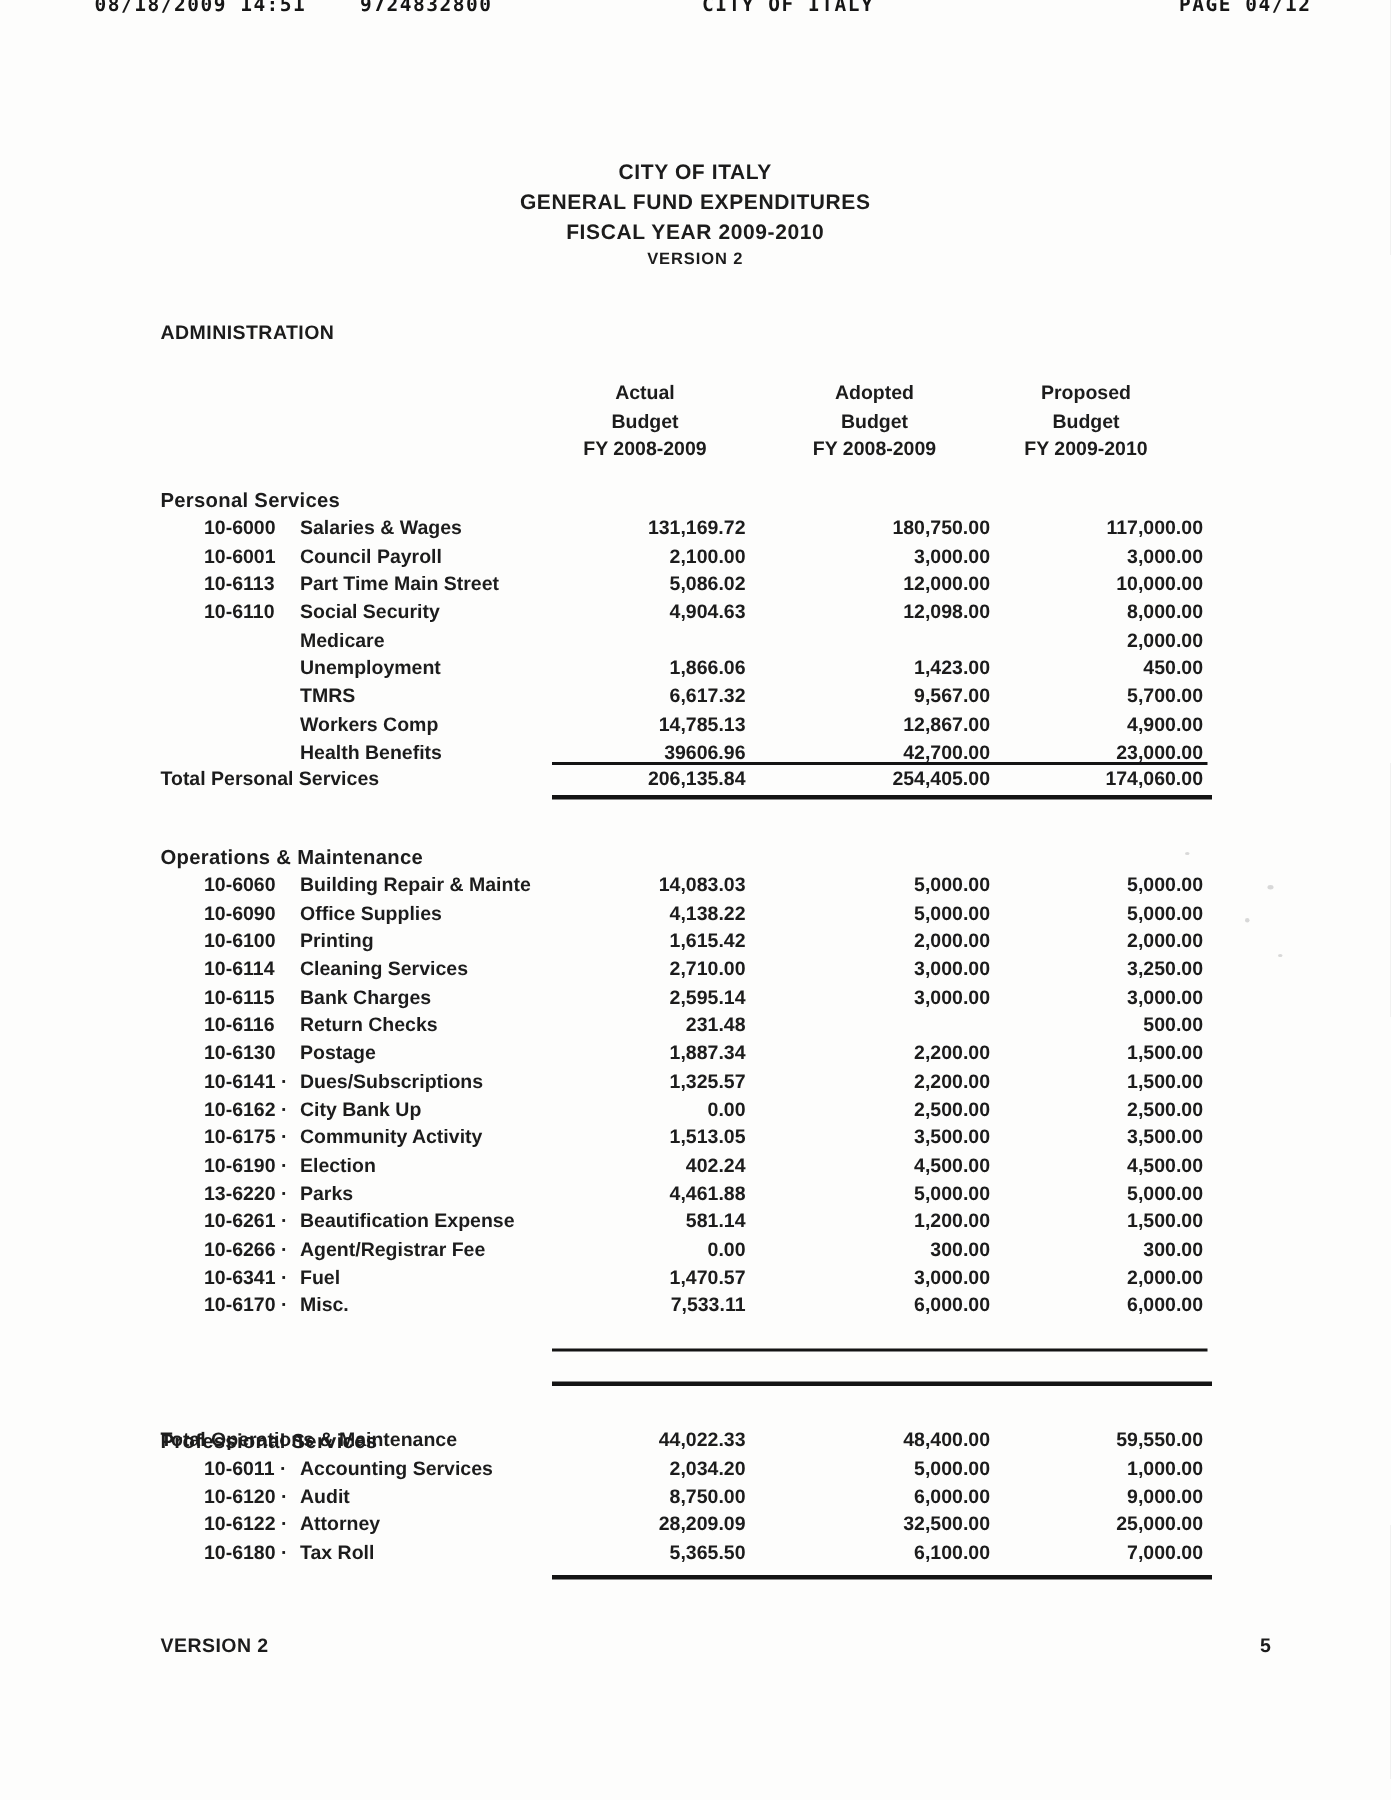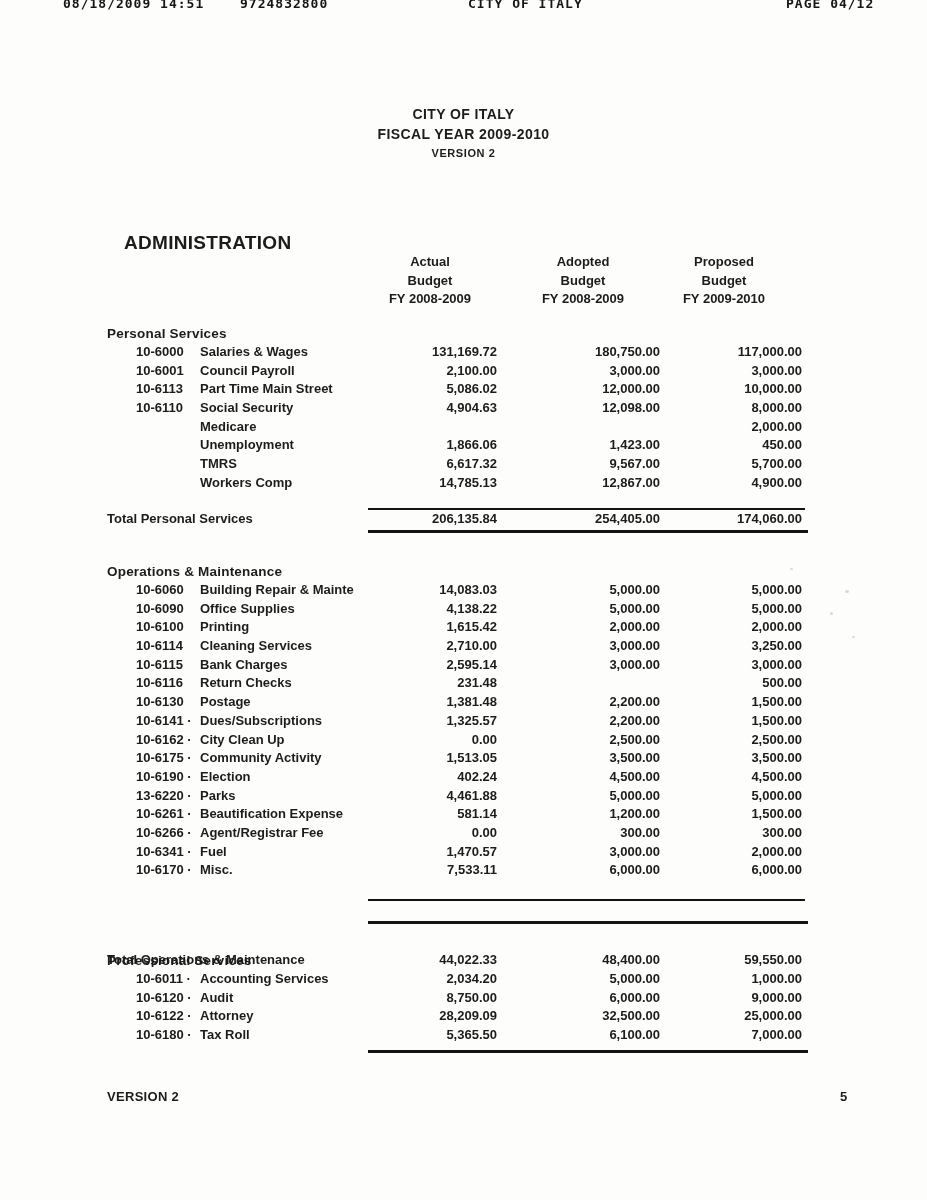--- a/index.html
+++ b/index.html
@@ -29,22 +29,22 @@
 
   
   .title-block{
     position:absolute;top:104px;left:0;width:927px;
     text-align:center;
   }
   .title-line{font-size:14px;font-weight:700;line-height:20px;letter-spacing:.4px;}
   .title-version{font-size:11px;font-weight:600;line-height:18px;letter-spacing:.6px;}
 
   .dept{
-    position:absolute;top:214px;left:124px;
-    font-size:19px;font-weight:700;letter-spacing:.3px;margin-top:18px;
+    position:absolute;top:214px;left:107px;
+    font-size:13px;font-weight:700;letter-spacing:.3px;
   }
 
   
   .colhead{position:absolute;top:253px;width:130px;text-align:center;
     font-size:13px;font-weight:700;line-height:18.5px;}
   .ch1{left:365px;} .ch2{left:518px;} .ch3{left:659px;}
 
   
   .sec-head{
     position:absolute;left:107px;
@@ -79,20 +79,21 @@
 
   <div class="fax-header">
     <span class="fx-datetime">08/18/2009  14:51</span>
     <span class="fx-phone">9724832800</span>
     <span class="fx-sender">CITY OF ITALY</span>
     <span class="fx-page">PAGE  04/12</span>
   </div>
 
   <div class="title-block">
     <div class="title-line">CITY OF ITALY</div>
+    <div class="title-line">GENERAL FUND EXPENDITURES</div>
     <div class="title-line">FISCAL YEAR 2009-2010</div>
     <div class="title-version">VERSION 2</div>
   </div>
 
   <div class="dept">ADMINISTRATION</div>
 
   <div class="colhead ch1">
     <div>Actual</div>
     <div>Budget</div>
     <div>FY 2008-2009</div>
@@ -158,20 +159,27 @@
       <span class="num c1">6,617.32</span>
       <span class="num c2">9,567.00</span>
       <span class="num c3">5,700.00</span>
     </div>
     <div class="row">
       <span class="acct"></span>
       <span class="lbl">Workers Comp</span>
       <span class="num c1">14,785.13</span>
       <span class="num c2">12,867.00</span>
       <span class="num c3">4,900.00</span>
+    </div>
+    <div class="row">
+      <span class="acct"></span>
+      <span class="lbl">Health Benefits</span>
+      <span class="num c1">39606.96</span>
+      <span class="num c2">42,700.00</span>
+      <span class="num c3">23,000.00</span>
     </div>
   </div>
   <div class="rule rule-thin" style="top:508px;left:368px;width:437px"></div>
   <div class="total-row" style="top:511px">
     <span class="total-lbl">Total Personal Services</span>
     <span class="num c1">206,135.84</span>
     <span class="num c2">254,405.00</span>
     <span class="num c3">174,060.00</span>
   </div>
   <div class="rule rule-thick" style="top:530px;left:368px;width:440px"></div>
@@ -216,34 +224,34 @@
     <div class="row">
       <span class="acct">10-6116</span>
       <span class="lbl">Return Checks</span>
       <span class="num c1">231.48</span>
       <span class="num c2"></span>
       <span class="num c3">500.00</span>
     </div>
     <div class="row">
       <span class="acct">10-6130</span>
       <span class="lbl">Postage</span>
-      <span class="num c1">1,381.48</span>
+      <span class="num c1">1,887.34</span>
       <span class="num c2">2,200.00</span>
       <span class="num c3">1,500.00</span>
     </div>
     <div class="row">
       <span class="acct">10-6141 ·</span>
       <span class="lbl">Dues/Subscriptions</span>
       <span class="num c1">1,325.57</span>
       <span class="num c2">2,200.00</span>
       <span class="num c3">1,500.00</span>
     </div>
     <div class="row">
       <span class="acct">10-6162 ·</span>
-      <span class="lbl">City Clean Up</span>
+      <span class="lbl">City Bank Up</span>
       <span class="num c1">0.00</span>
       <span class="num c2">2,500.00</span>
       <span class="num c3">2,500.00</span>
     </div>
     <div class="row">
       <span class="acct">10-6175 ·</span>
       <span class="lbl">Community Activity</span>
       <span class="num c1">1,513.05</span>
       <span class="num c2">3,500.00</span>
       <span class="num c3">3,500.00</span>

